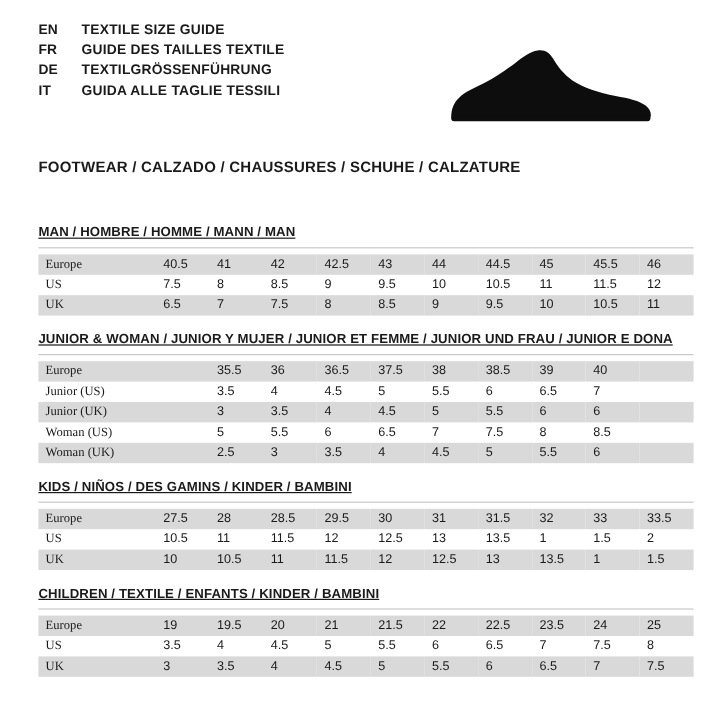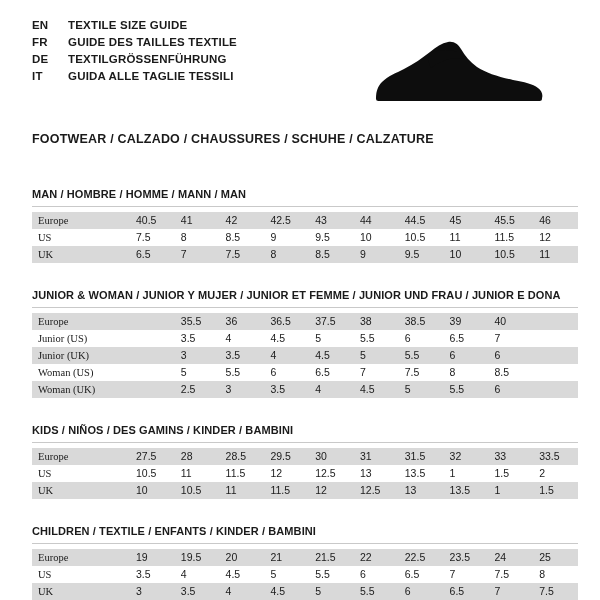--- a/index.html
+++ b/index.html
@@ -56,29 +56,30 @@
 
   .section-title {
     font-size: 12.5px;
     font-weight: bold;
     letter-spacing: 0.2px;
     margin: 14px 0 0 0;
   }
 
   
   .group {
-    margin-top: 26px;
+    margin-top: 14px;
   }
   .group.first { margin-top: 42px; }
   .group-title {
     font-size: 11px;
     font-weight: bold;
     letter-spacing: 0.1px;
     margin-bottom: 6px;
     color: #1a1a1a;
+    text-decoration: underline;
   }
   .hrule {
     border: 0;
     border-top: 1px solid #c9c9c9;
     margin: 0 0 5px 0;
   }
   table.sizes {
     border-collapse: collapse;
     font-size: 10.5px;
     width: 100%;

